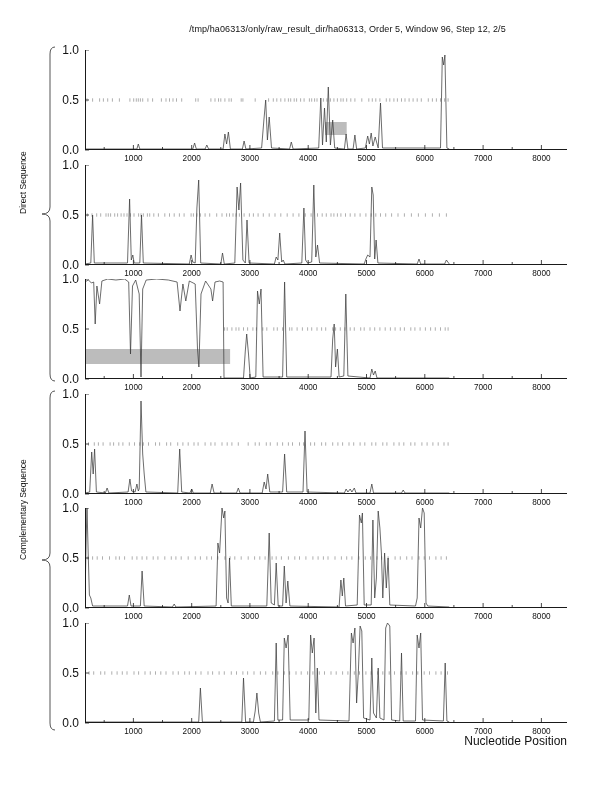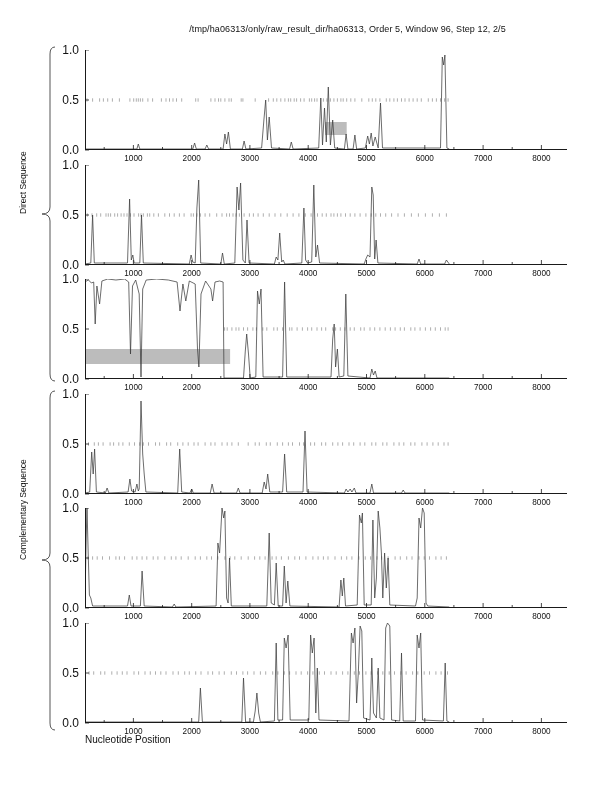--- a/index.html
+++ b/index.html
@@ -1,20 +1,20 @@
 <!DOCTYPE html>
 <html><head>
 <meta charset="utf-8">
 <style>
   html,body{margin:0;padding:0;background:#ffffff;}
   #page{position:relative;width:612px;height:792px;background:#ffffff;overflow:hidden;
         font-family:"Liberation Sans", sans-serif;color:#111;}
   #title{position:absolute;top:24px;left:85px;right:2px;text-align:center;
          font-size:9px;letter-spacing:0.1px;color:#111;}
-  #xlabel{position:absolute;top:734px;left:85px;width:482px;text-align:left;font-size:10px;color:#111;}
+  #xlabel{position:absolute;top:734px;left:85px;width:482px;text-align:right;font-size:12px;color:#111;}
   .panel{position:absolute;left:56px;width:511px;height:115px;}
   .ylabs{position:absolute;left:0;top:0;width:25px;height:100px;}
   .ylab{position:absolute;right:2px;font-size:12px;line-height:10px;color:#111;}
   .plot{position:absolute;left:29px;top:0;}
   .vlabel-anchor{position:absolute;width:0;height:0;}
   .vlabel{display:block;white-space:nowrap;font-size:8.5px;color:#111;
           transform:translate(-50%,-50%) rotate(-90deg);}
   #braces{position:absolute;left:0;top:0;pointer-events:none;}
   svg text{font-family:"Liberation Sans", sans-serif;}
 </style>

